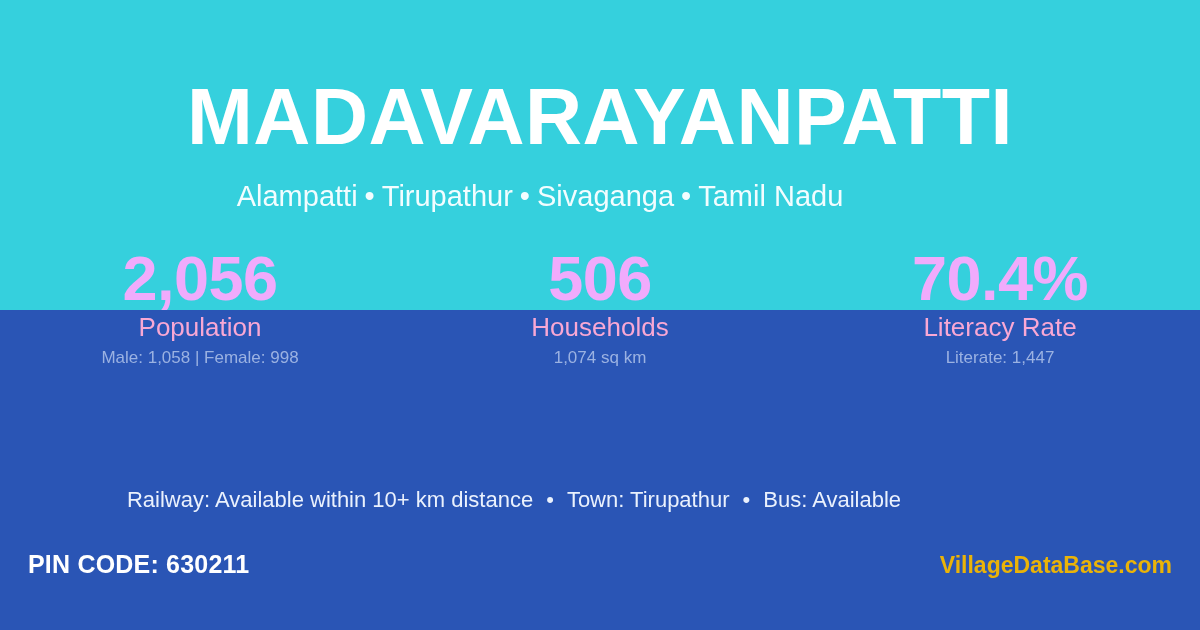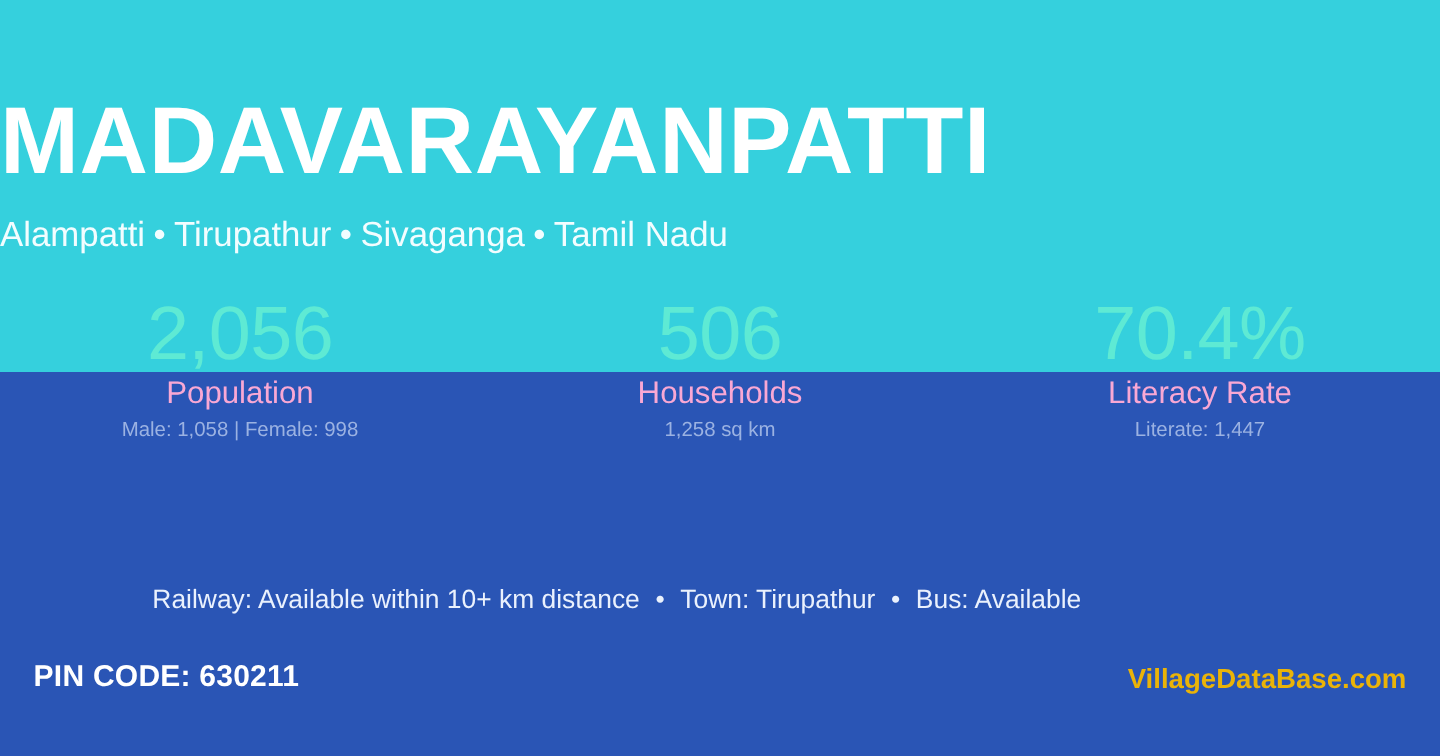--- a/index.html
+++ b/index.html
@@ -36,21 +36,21 @@
     background: #35d0dd;
   }
 
   
   #header {
     position: absolute;
     left: 0;
     top: 0;
     width: 1200px;
     height: 230px;
-    text-align: left;
+    text-align: center;
   }
 
   #village-title {
     position: absolute;
     left: 0;
     top: 77px;
     width: 1200px;
     font-size: 79px;
     font-weight: 700;
     letter-spacing: 0.5px;
@@ -85,23 +85,23 @@
     display: flex;
   }
 
   .stat-col {
     flex: 1 1 0;
     text-align: center;
   }
 
   .stat-value {
     font-size: 63px;
-    font-weight: 400;
+    font-weight: 700;
     line-height: 64px;
-    color: #5eead4;
+    color: #f0abfc;
     letter-spacing: -0.5px;
     white-space: nowrap;
   }
 
   .stat-label {
     margin-top: 2px;
     font-size: 26px;
     font-weight: 400;
     line-height: 30px;
     color: #f9a8d4;
@@ -182,21 +182,21 @@
 
   <div id="stats-row">
       <div class="stat-col">
         <div class="stat-value">2,056</div>
         <div class="stat-label">Population</div>
         <div class="stat-sub">Male: 1,058 | Female: 998</div>
       </div>
       <div class="stat-col">
         <div class="stat-value">506</div>
         <div class="stat-label">Households</div>
-        <div class="stat-sub">1,258 sq km</div>
+        <div class="stat-sub">1,074 sq km</div>
       </div>
       <div class="stat-col">
         <div class="stat-value">70.4%</div>
         <div class="stat-label">Literacy Rate</div>
         <div class="stat-sub">Literate: 1,447</div>
       </div>
     </div>
 
   <div id="facilities"><span>Railway: Available within 10+ km distance</span><span class="sep">•</span><span>Town: Tirupathur</span><span class="sep">•</span><span>Bus: Available</span></div>
 

